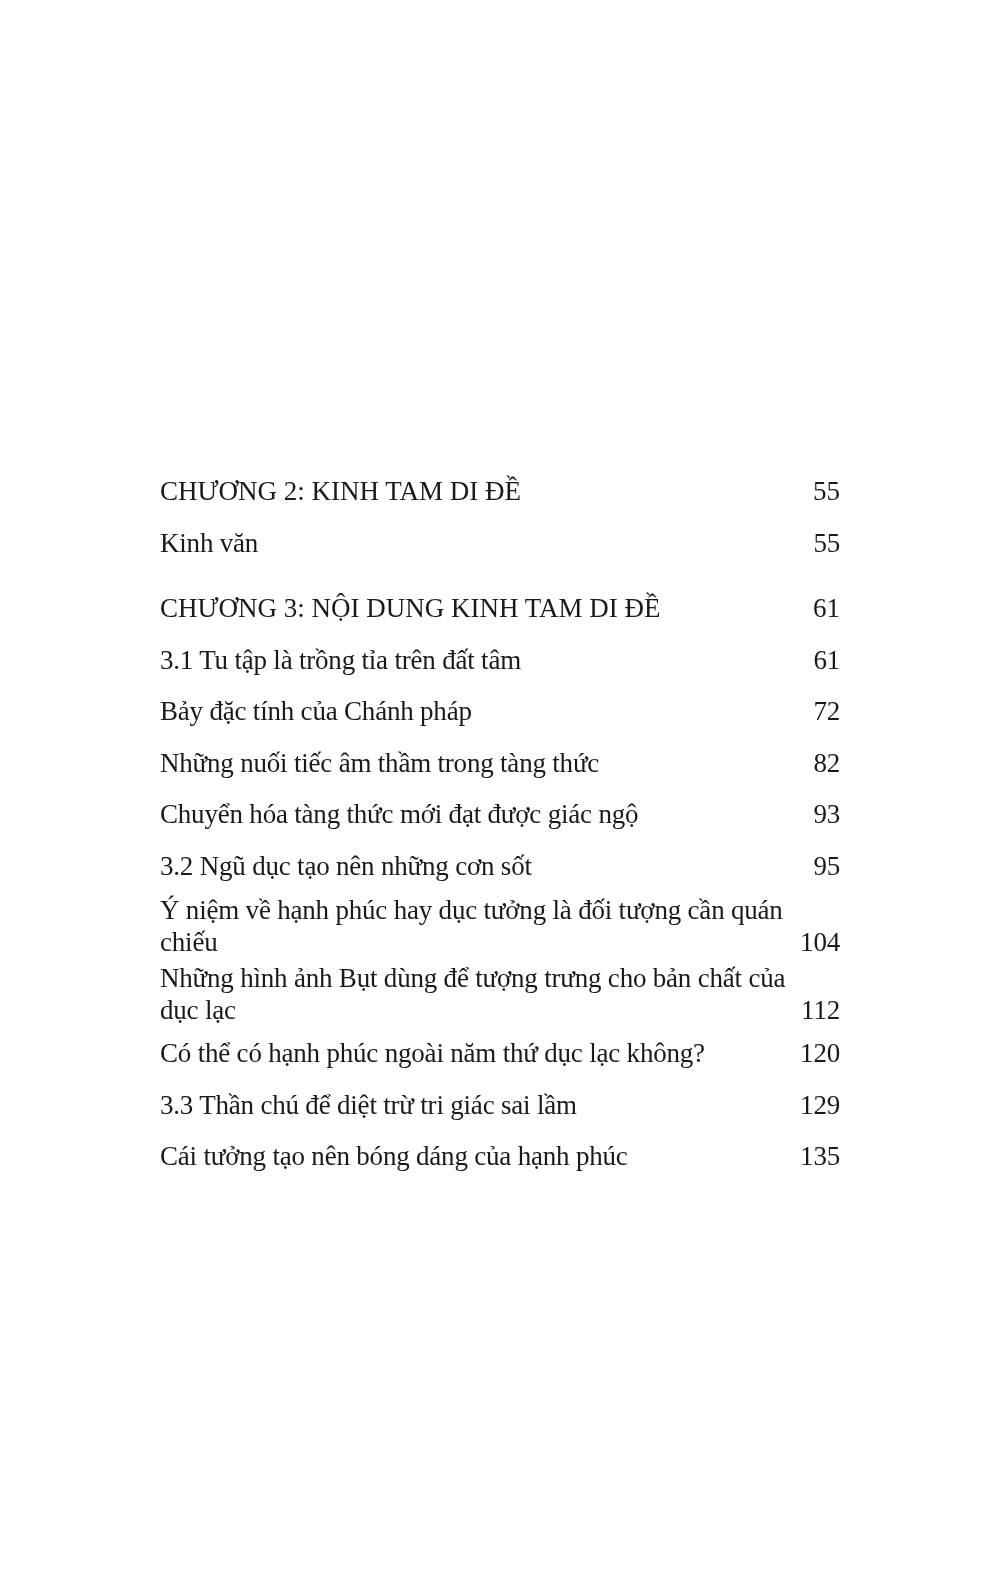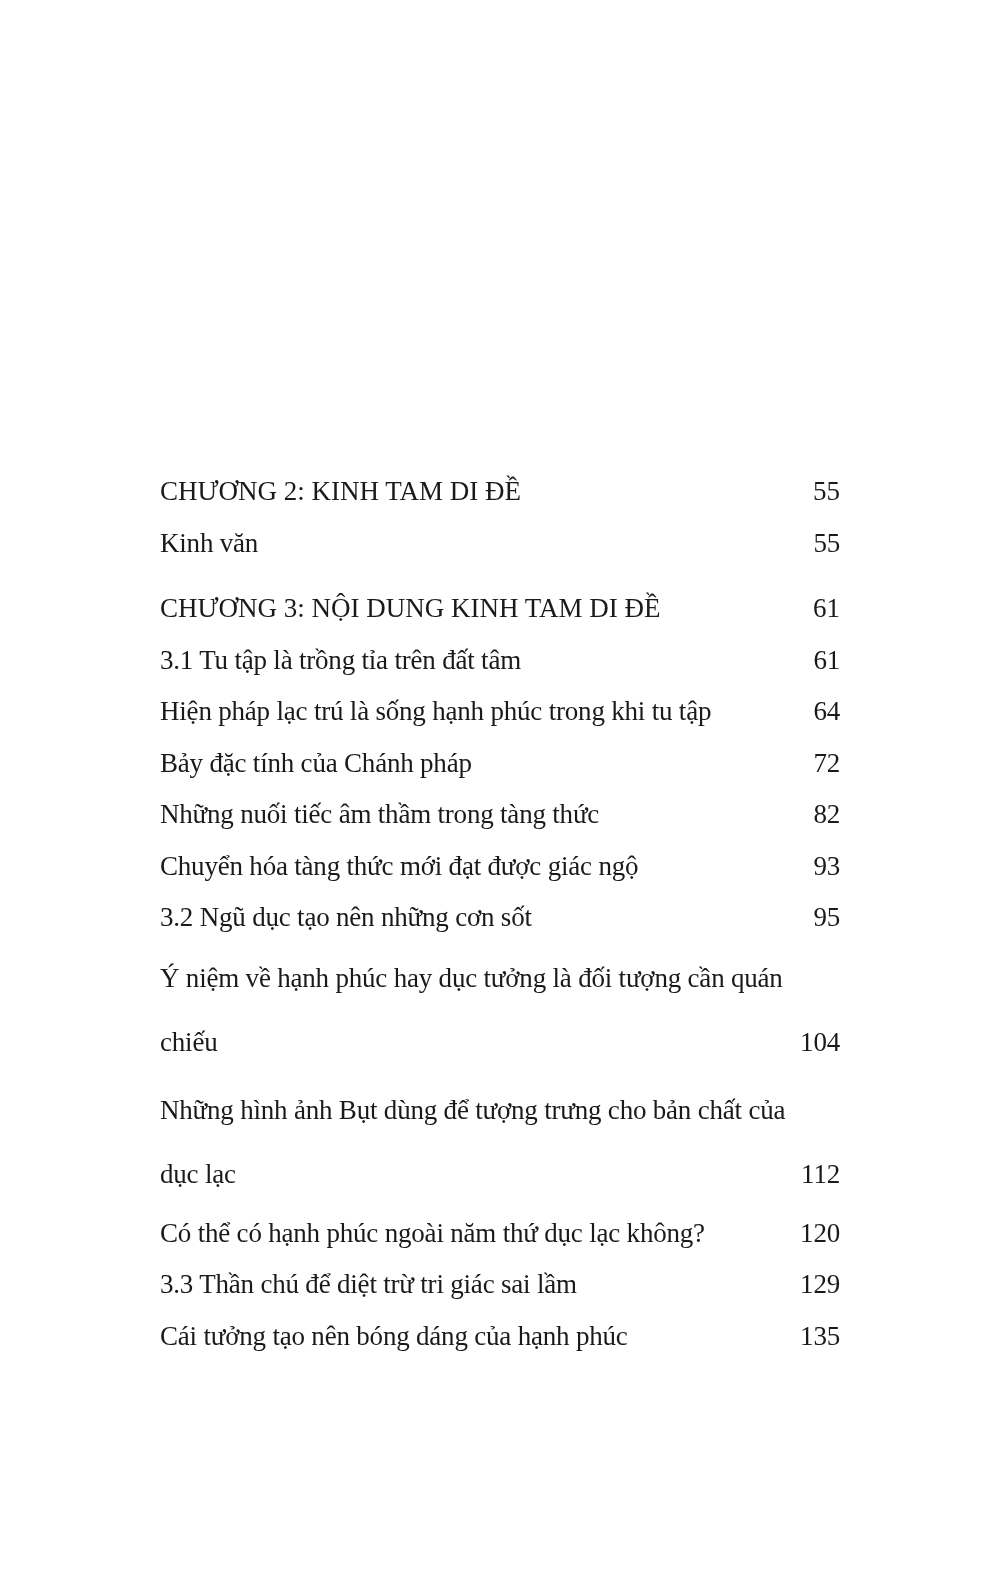--- a/index.html
+++ b/index.html
@@ -32,21 +32,21 @@
       letter-spacing: 0px;
     }
     .toc-entry.gap-before {
       margin-top: 14px;
     }
     .toc-entry.condensed .toc-title {
       letter-spacing: -1.1px;
       word-spacing: -1px;
     }
     .toc-entry.wrap {
-      line-height: 64px;
+      line-height: 32px;
       padding-top: 2px;
       padding-bottom: 2px;
     }
     .toc-title {
       flex: 1 1 auto;
       white-space: normal;
       font-family: Liberation Serif, serif;
     }
     .toc-entry.wrap .toc-title {
       max-width: 660px;
@@ -80,24 +80,20 @@
   <div class="toc-entry chapter single gap-before">
     <span class="toc-title">CHƯƠNG 3: NỘI DUNG KINH TAM DI ĐỀ</span>
     <span class="toc-page">61</span>
   </div>
 
   <div class="toc-entry single">
     <span class="toc-title">3.1 Tu tập là trồng tỉa trên đất tâm</span>
     <span class="toc-page">61</span>
   </div>
 
-  <div class="toc-entry single">
-    <span class="toc-title">Hiện pháp lạc trú là sống hạnh phúc trong khi tu tập</span>
-    <span class="toc-page">64</span>
-  </div>
 
   <div class="toc-entry single">
     <span class="toc-title">Bảy đặc tính của Chánh pháp</span>
     <span class="toc-page">72</span>
   </div>
 
 
   <div class="toc-entry single">
     <span class="toc-title">Những nuối tiếc âm thầm trong tàng thức</span>
     <span class="toc-page">82</span>

